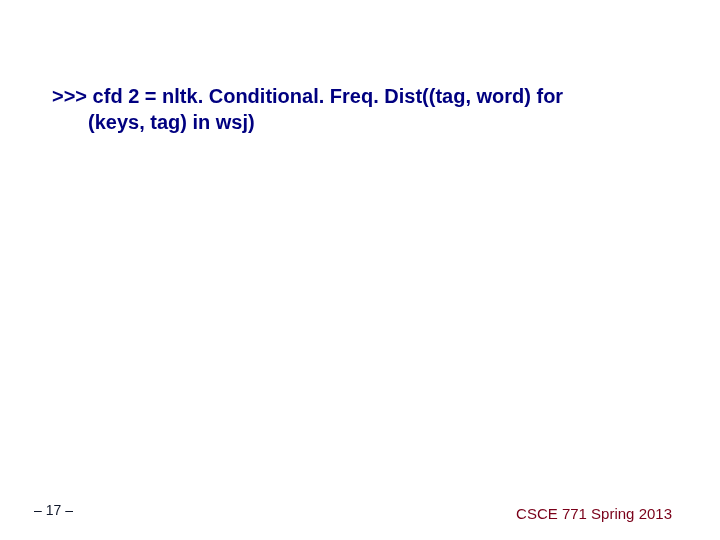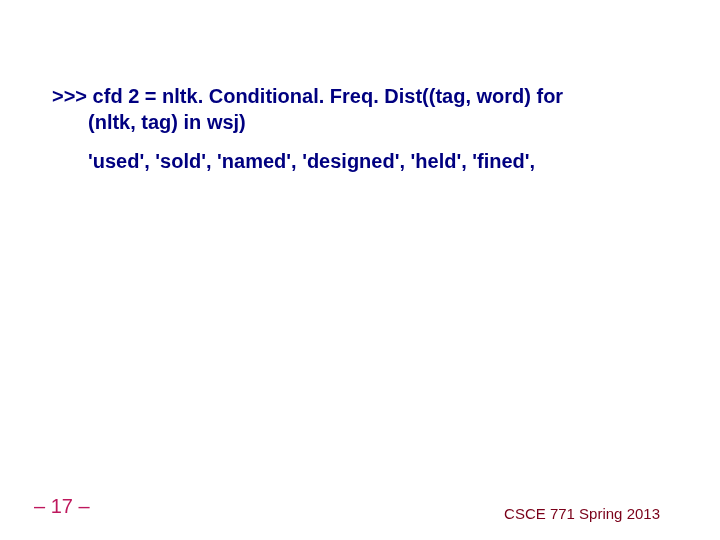--- a/index.html
+++ b/index.html
@@ -31,48 +31,47 @@
   .block {
     margin-bottom: 14px;
   }
   .indent {
     padding-left: 36px;
   }
   .footer-left {
     position: absolute;
     left: 34px;
     bottom: 22px;
-    color: #be185d;
-    font-size: 20px;
+    color: #0f172a;
+    font-size: 14px;
     font-weight: normal;
   }
   .footer-right {
     position: absolute;
-    right: 60px;
+    right: 48px;
     bottom: 18px;
     color: #7a0019;
     font-size: 15px;
     font-weight: normal;
   }
 </style>
 </head>
 <body>
 
 <div class="slide">
 
   <div class="content">
 
     <div class="block">
       <div>&gt;&gt;&gt; cfd 2 = nltk. Conditional. Freq. Dist((tag, word) for</div>
-      <div class="indent">(nltk, tag) in wsj)</div>
+      <div class="indent">(keys, tag) in wsj)</div>
     </div>
 
 
     <div class="block">
-      <div class="indent">'used', 'sold', 'named', 'designed', 'held', 'fined',</div>
     </div>
 
   </div>
 
   <div class="footer-left">– 17 –</div>
   <div class="footer-right">CSCE 771 Spring 2013</div>
 
 </div>
 
 </body></html>

